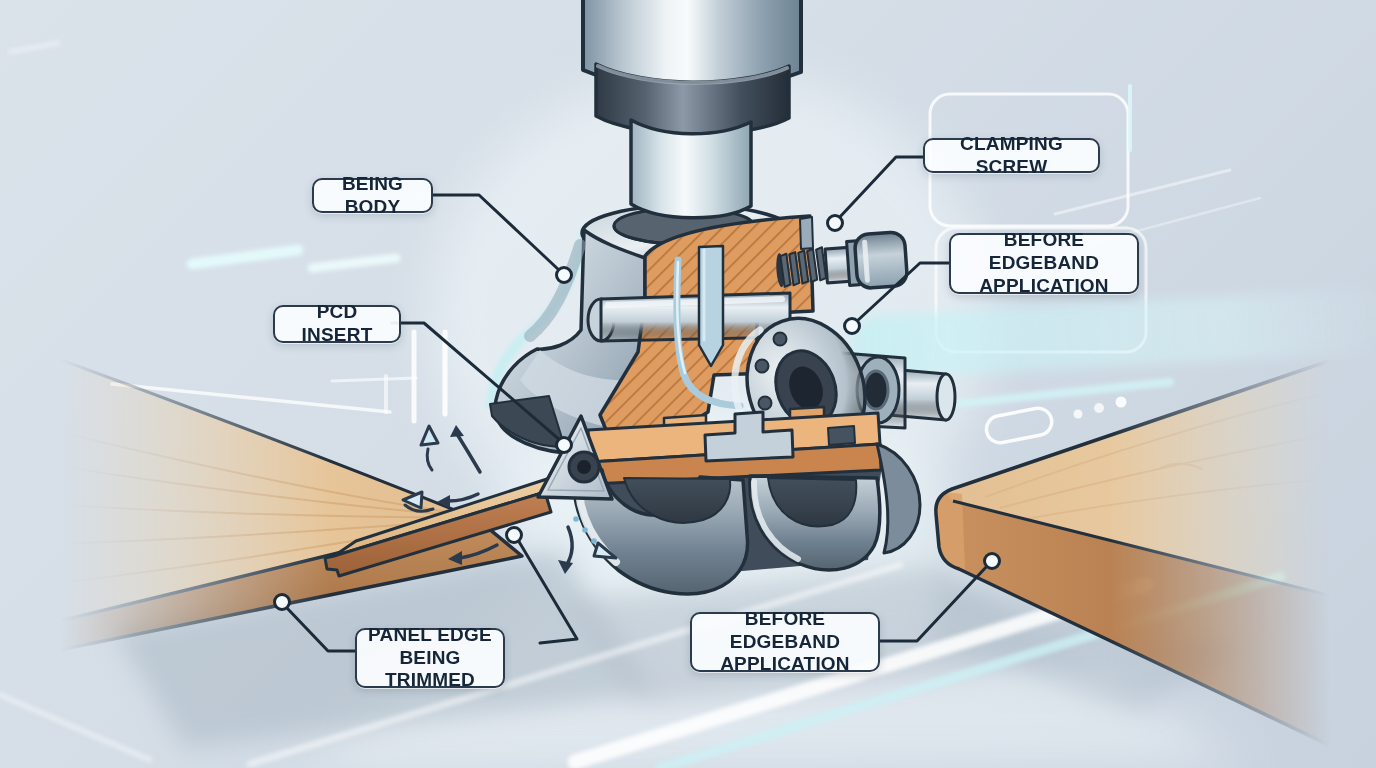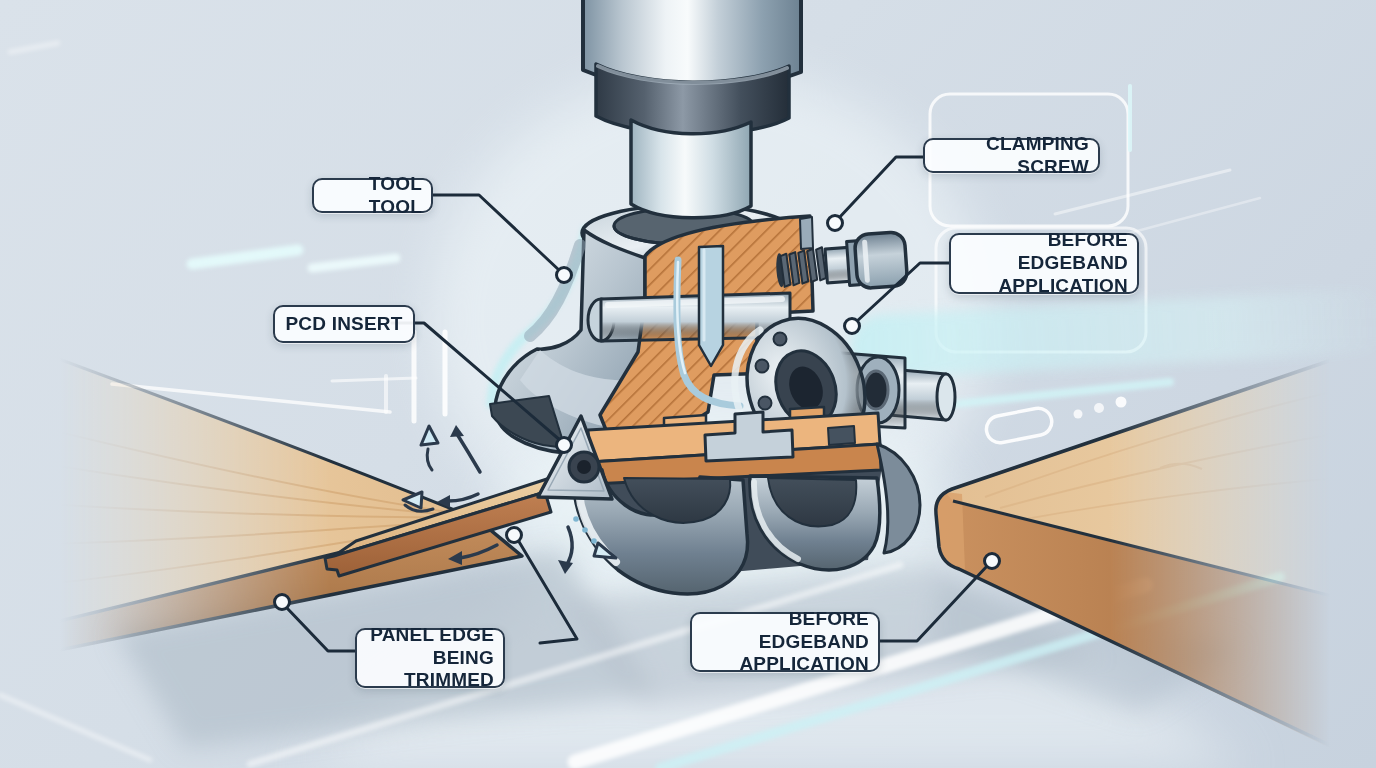--- a/index.html
+++ b/index.html
@@ -3,21 +3,21 @@
 <meta charset="utf-8">
 <style>
   html,body{margin:0;padding:0;background:#cdd7e1;}
   body{width:1376px;height:768px;overflow:hidden;position:relative;
        font-family:"Liberation Sans", sans-serif;}
   .stage{position:absolute;inset:0;width:1376px;height:768px;
          background:linear-gradient(135deg,#dae2ea 0%,#d5dee7 40%,#cdd7e2 75%,#c7d2de 100%);}
   svg{position:absolute;left:0;top:0;}
   .callout{
      position:absolute;display:flex;align-items:center;justify-content:center;
-     text-align:right;box-sizing:border-box;padding:3px 9px;
+     text-align:center;box-sizing:border-box;padding:3px 9px;
      border:2.5px solid #2b3b4d;border-radius:10px;
      background:rgba(251,253,255,0.93);
      color:#15263a;font-weight:bold;font-size:19px;line-height:1.2;
      letter-spacing:.2px;
      box-shadow:0 1px 0 rgba(255,255,255,.65), 0 3px 8px rgba(40,60,80,.18);}
 </style>
 </head>
 <body>
 
 <div class="stage">
@@ -387,24 +387,24 @@
     <path d="M540,643 L577,639 L518,540"></path>
     <circle cx="514" cy="535" r="7.5" fill="#f7fafc"></circle>
   </g>
   <g>
     <path d="M880,641 L917,641 L988,565"></path>
     <circle cx="992" cy="561" r="7.5" fill="#f7fafc"></circle>
   </g>
 </g>
 </svg>
 
-<div class="callout" style="left:312px;top:178px;width:121px;height:35px;">TOOL TOOL</div>
+<div class="callout" style="left:312px;top:178px;width:121px;height:35px;">BEING BODY</div>
 
 <div class="callout" style="left:923px;top:138px;width:177px;height:35px;">CLAMPING SCREW</div>
 
 <div class="callout" style="left:949px;top:233px;width:190px;height:61px;">BEFORE EDGEBAND APPLICATION</div>
 
-<div class="callout" style="left:273px;top:305px;width:142px;height:38px;">PCD INSERT</div>
+<div class="callout" style="left:273px;top:305px;width:128px;height:38px;">PCD INSERT</div>
 
 <div class="callout" style="left:355px;top:628px;width:150px;height:60px;">PANEL EDGE BEING TRIMMED</div>
 
 <div class="callout" style="left:690px;top:612px;width:190px;height:60px;">BEFORE EDGEBAND APPLICATION</div>
 </div>
 
 </body></html>

